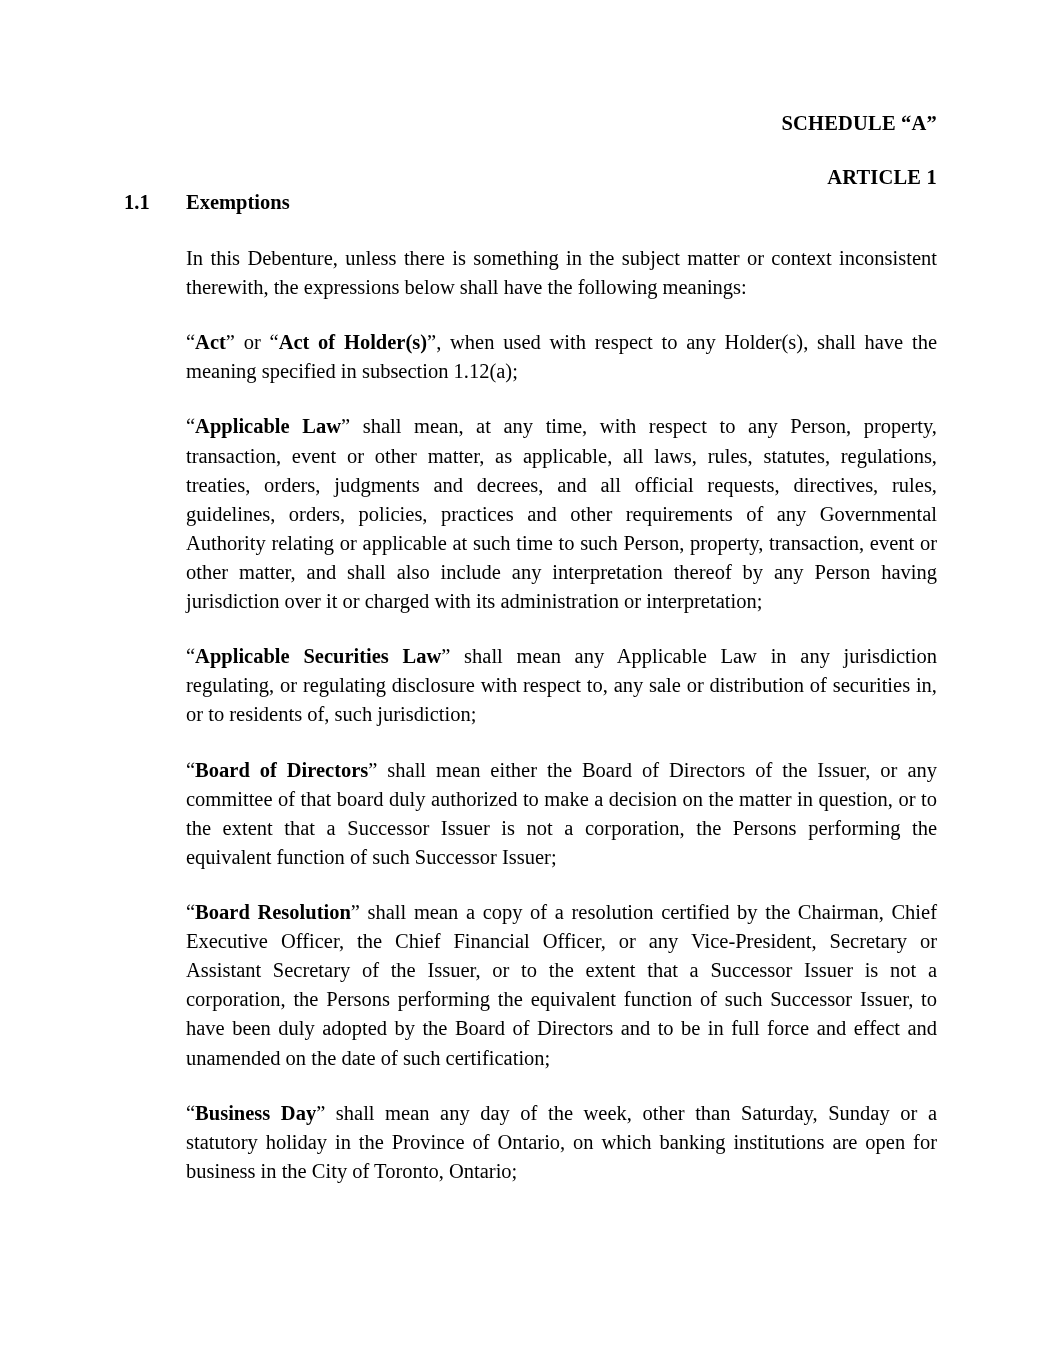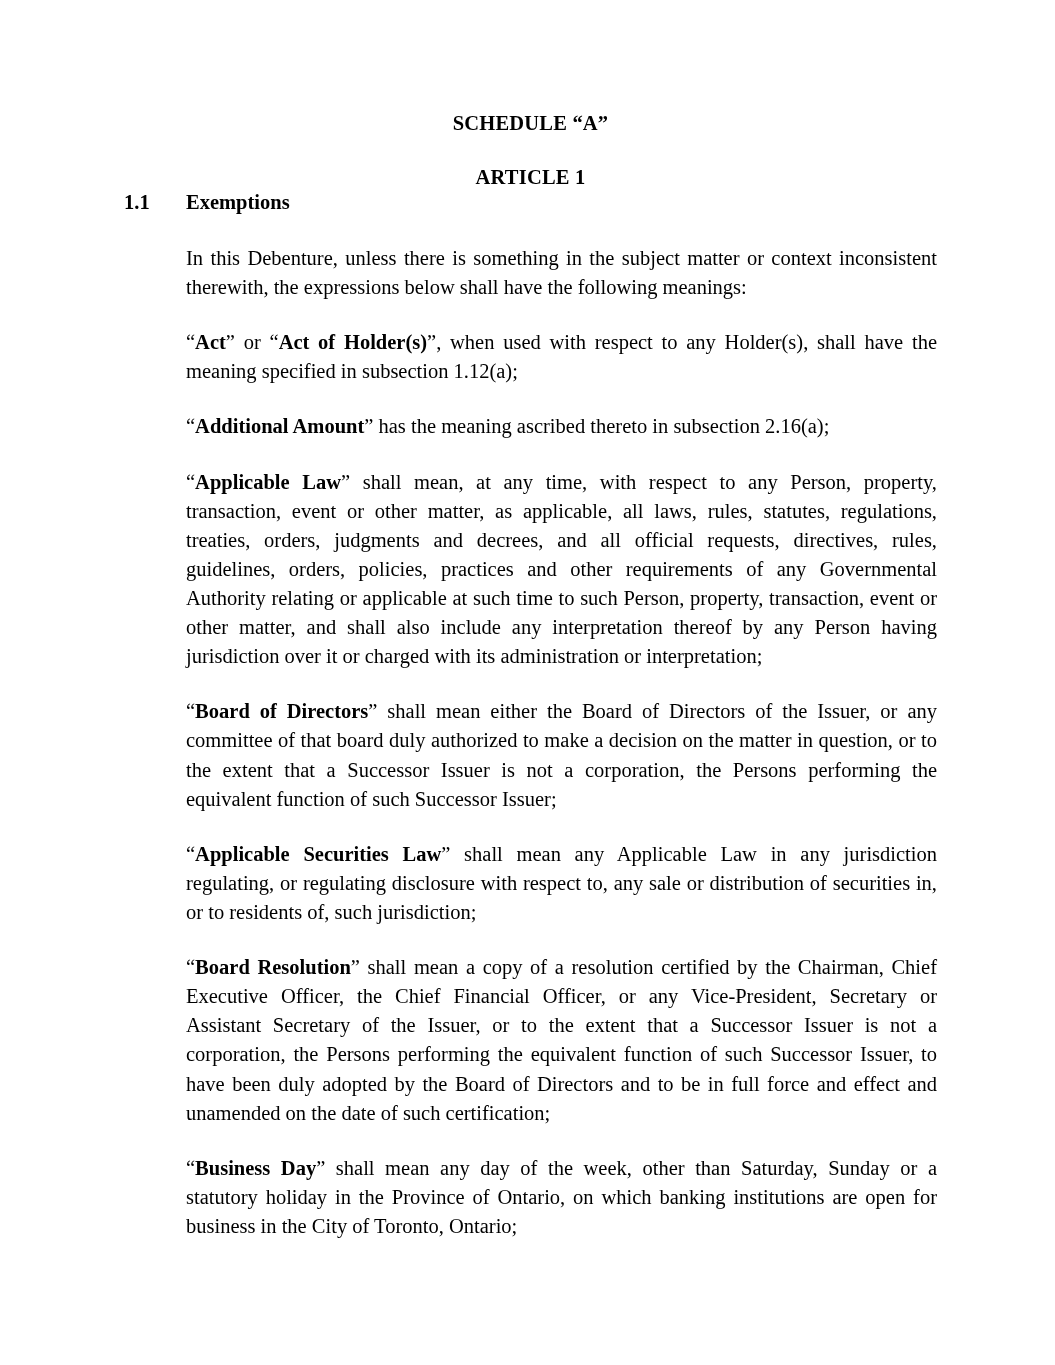--- a/index.html
+++ b/index.html
@@ -14,21 +14,21 @@
     color: #000000;
   }
   .page {
     position: relative;
     width: 1055px;
     min-height: 1365px;
     box-sizing: border-box;
     padding: 112px 118px 60px 124px;
   }
   .heading {
-    text-align: center;
+    text-align: right;
     font-weight: bold;
     font-size: 20.5px;
     letter-spacing: 0.2px;
   }
   .heading-schedule {
     margin: 0 0 31px 0;
   }
   .heading-article {
     margin: 16px 0 2px 0;
   }
@@ -83,28 +83,27 @@
     <div class="section-number">1.1</div>
     <div class="section-title">Exemptions</div>
   </div>
 
   <div class="body-block">
 
     <p class="para">In this Debenture, unless there is something in the subject matter or context inconsistent therewith, the expressions below shall have the following meanings:</p>
 
     <p class="para"><span>“</span><span class="term">Act</span><span>” or “</span><span class="term">Act of Holder(s)</span><span>”, when used with respect to any Holder(s), shall have the meaning specified in subsection 1.12(a);</span></p>
 
-    <p class="para"><span>“</span><span class="term">Additional Amount</span><span>” has the meaning ascribed thereto in subsection 2.16(a);</span></p>
 
 
     <p class="para"><span>“</span><span class="term">Applicable Law</span><span>” shall mean, at any time, with respect to any Person, property, transaction, event or other matter, as applicable, all laws, rules, statutes, regulations, treaties, orders, judgments and decrees, and all official requests, directives, rules, guidelines, orders, policies, practices and other requirements of any Governmental Authority relating or applicable at such time to such Person, property, transaction, event or other matter, and shall also include any interpretation thereof by any Person having jurisdiction over it or charged with its administration or interpretation;</span></p>
 
+    <p class="para"><span>“</span><span class="term">Applicable Securities Law</span><span>” shall mean any Applicable Law in any jurisdiction regulating, or regulating disclosure with respect to, any sale or distribution of securities in, or to residents of, such jurisdiction;</span></p>
+
     <p class="para"><span>“</span><span class="term">Board of Directors</span><span>” shall mean either the Board of Directors of the Issuer, or any committee of that board duly authorized to make a decision on the matter in question, or to the extent that a Successor Issuer is not a corporation, the Persons performing the equivalent function of such Successor Issuer;</span></p>
-
-    <p class="para"><span>“</span><span class="term">Applicable Securities Law</span><span>” shall mean any Applicable Law in any jurisdiction regulating, or regulating disclosure with respect to, any sale or distribution of securities in, or to residents of, such jurisdiction;</span></p>
 
     <p class="para"><span>“</span><span class="term">Board Resolution</span><span>” shall mean a copy of a resolution certified by the Chairman, Chief Executive Officer, the Chief Financial Officer, or any Vice-President, Secretary or Assistant Secretary of the Issuer, or to the extent that a Successor Issuer is not a corporation, the Persons performing the equivalent function of such Successor Issuer, to have been duly adopted by the Board of Directors and to be in full force and effect and unamended on the date of such certification;</span></p>
 
 
     <p class="para"><span>“</span><span class="term">Business Day</span><span>” shall mean any day of the week, other than Saturday, Sunday or a statutory holiday in the Province of Ontario, on which banking institutions are open for business in the City of Toronto, Ontario;</span></p>
 
   </div>
 </div>
 
 </body></html>

